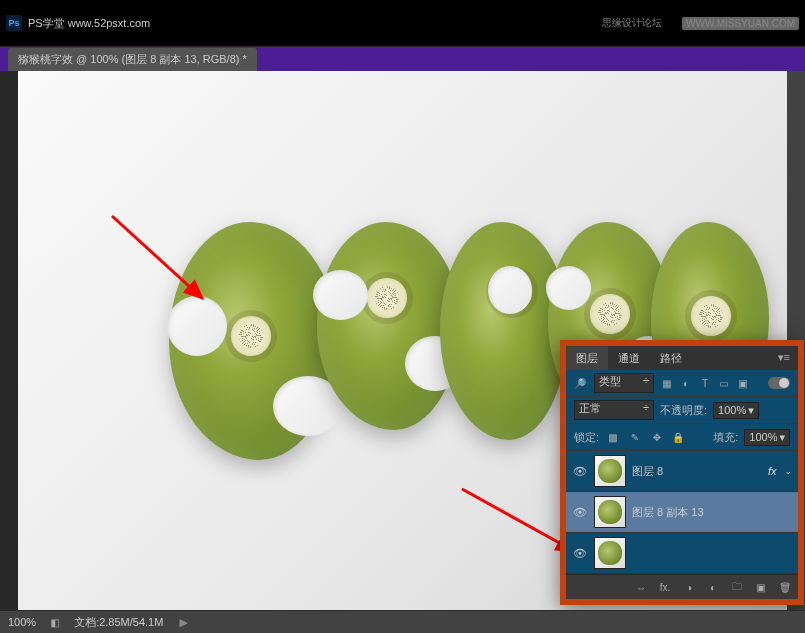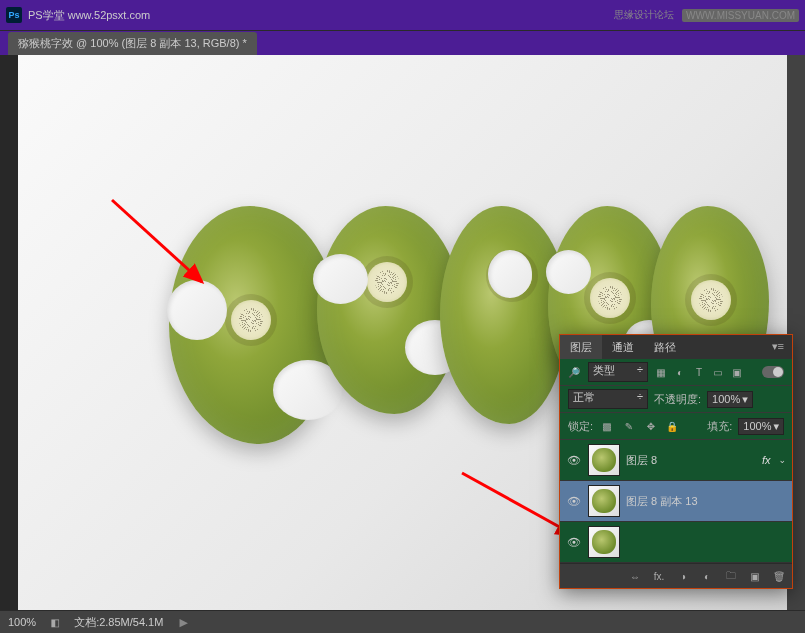--- a/index.html
+++ b/index.html
@@ -1,37 +1,37 @@
 <!DOCTYPE html>
 <html><head>
 <meta charset="utf-8">
 <style>
 html,body{margin:0;padding:0;width:805px;height:633px;background:#535353;font-family:"Microsoft YaHei",Arial,sans-serif;font-size:11px;color:#ccc;overflow:hidden;user-select:none}
-.titlebar{height:22px;background:#4c1d95;display:flex;align-items:center;padding:4px 6px;font-size:11px;color:#ccc;border-bottom:1px solid #2a2a2a}
+.titlebar{height:22px;background:#000000;display:flex;align-items:center;padding:12px 6px;font-size:11px;color:#ccc;border-bottom:1px solid #2a2a2a}
 .ps-icon{width:16px;height:16px;background:#001e36;color:#31a8ff;font-weight:bold;font-size:9px;display:flex;align-items:center;justify-content:center;margin-right:6px;border-radius:2px}
-.titlebar .wm{margin-left:auto;color:#888;font-size:10px;display:flex;align-items:center;gap:8px}
+.titlebar .wm{margin-left:auto;color:#888;font-size:10px;display:flex;align-items:center;gap:20px}
 .wm-badge{background:#666;padding:1px 4px;border-radius:2px;font-size:10px}
 .tabbar{height:24px;background:#4c1d95;display:flex;align-items:end;padding:0 8px}
 .tab{background:#535353;padding:4px 10px;font-size:11px;color:#ccc;border-radius:3px 3px 0 0}
 .workspace{position:relative;height:560px;background:#282828}
 .canvas{position:absolute;left:18px;top:0;right:18px;bottom:0;background:linear-gradient(135deg,#fafafa,#e8e8e8 60%,#d4d4d4);overflow:hidden}
 .kiwi-text{position:absolute;left:155px;top:155px;display:flex;font-size:0}
 .kiwi-char{width:var(--w,120px);height:var(--h,200px);position:relative;margin-left:var(--ml,-12px)}
 .kiwi-char::before{content:"";position:absolute;inset:-4px;background:radial-gradient(ellipse at 40% 40%,#b9c76f 0%,#8fa63a 30%,#6f8c2c 70%,#4a5f1a 100%);border-radius:48% 52% 46% 54%/50% 48% 52% 50%;box-shadow:0 8px 20px rgba(0,0,0,.25),inset 0 0 30px rgba(255,255,255,.15)}
 .kiwi-hole{position:absolute;background:linear-gradient(135deg,#fafafa,#e8e8e8);border-radius:50%;box-shadow:inset 2px 2px 4px rgba(0,0,0,.1)}
 .kiwi-core{position:absolute;width:40px;height:40px;background:radial-gradient(circle,#f0edd0 0%,#e8e5c0 60%,#c5c890 100%);border-radius:50%;box-shadow:0 0 0 6px rgba(60,50,20,.15)}
 .seeds{position:absolute;inset:8px;border-radius:50%;background:repeating-conic-gradient(from 0deg,rgba(40,30,10,.4) 0deg 3deg,transparent 3deg 12deg)}
 .arrow{position:absolute;pointer-events:none}
 .arrow svg{overflow:visible}
 .scroll-v{position:absolute;right:0;top:0;width:18px;bottom:0;background:#424242}
 .statusbar{position:absolute;left:0;right:0;bottom:0;height:22px;background:#424242;display:flex;align-items:center;padding:0 8px;gap:12px;font-size:11px;color:#ccc;border-top:1px solid #2a2a2a}
 .statusbar .arrow-r{margin-left:4px;color:#888}
 
 
-.panel{position:absolute;right:12px;bottom:26px;width:232px;background:#14532d;border:1px solid #c2410c;box-shadow:0 4px 20px rgba(0,0,0,.5);font-size:11px;color:#ccc}
+.panel{position:absolute;right:1px;bottom:26px;width:232px;background:#0c4a6e;border:6px solid #c2410c;box-shadow:0 4px 20px rgba(0,0,0,.5);font-size:11px;color:#ccc}
 .panel-tabs{display:flex;background:#323232;height:24px;align-items:stretch}
 .ptab{padding:5px 10px;cursor:pointer}
 .ptab.active{background:#424242}
 .ptab-menu{margin-left:auto;padding:5px 8px;color:#aaa}
 .panel-row{display:flex;align-items:center;height:26px;padding:0 8px;gap:6px;border-bottom:1px solid #383838}
 .panel-row select,.panel-row .dd{background:#353535;border:1px solid #222;color:#ccc;font-size:11px;height:18px;padding:0 4px}
 .panel-row .dd{display:flex;min-width:50px;justify-content:space-between}
 .panel-row .lbl{color:#bbb}
 .panel-row .pct{background:#353535;border:1px solid #222;padding:1px 4px;min-width:34px;text-align:right;display:flex;align-items:center;gap:2px}
 .mini-icon{width:14px;height:14px;display:flex;align-items:center;justify-content:center;color:#aaa;font-size:10px}

